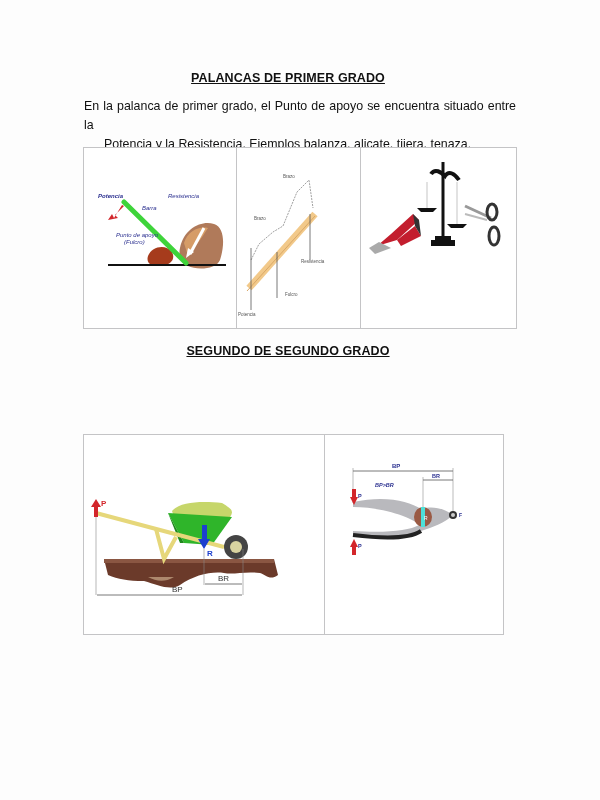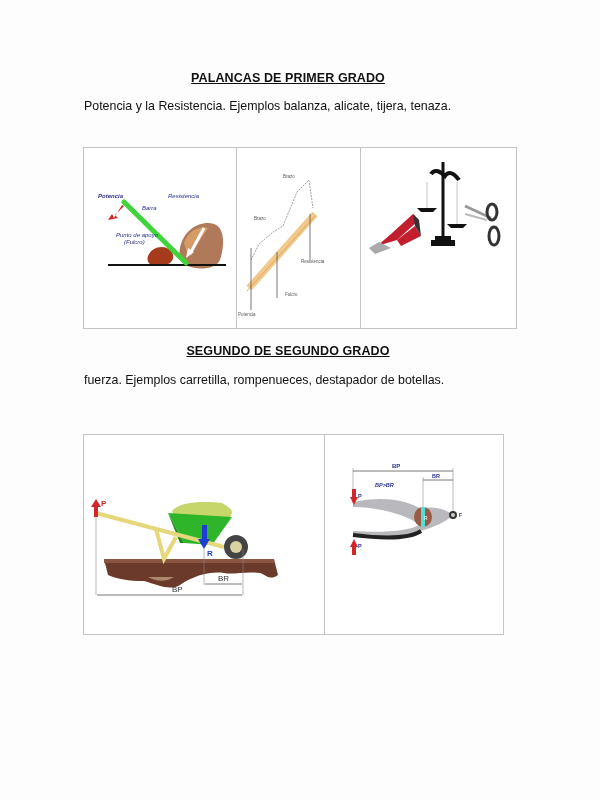--- a/index.html
+++ b/index.html
@@ -12,36 +12,37 @@
       position: absolute; left: 0; width: 576px; text-align: center;
       font-weight: bold; font-size: 12.5px; text-decoration: underline;
       letter-spacing: 0.1px;
     }
     .para {
       position: absolute; left: 84px; width: 432px;
       font-size: 12.4px; line-height: 19px; text-align: justify;
       text-align-last: left;
     }
     .para .line { display: block; text-align: justify; text-align-last: justify; }
-    .para .line.last { text-align-last: left; }
+    .para .line.last { text-align-last: left; margin-left: 20px; }
     .figtable {
       position: absolute; border: 1.5px solid #c4c4c6; background: #fff; box-sizing: border-box;
     }
     .cell {
       position: absolute; top: 0; bottom: 0; box-sizing: border-box;
     }
     .cell.divided { border-right: 1.5px solid #c4c4c6; }
     svg { position: absolute; left: 0; top: 0; overflow: visible; }
     .lbl { font-family: "Liberation Sans", sans-serif; }
   </style>
 </head>
 <body>
 
 <div class="title" style="top:71px;">PALANCAS DE PRIMER GRADO</div>
 <div class="para" style="top:97px;">
+  <span class="line">En la palanca de primer grado, el Punto de apoyo se encuentra situado entre la</span>
   <span class="line last">Potencia y la Resistencia. Ejemplos balanza, alicate, tijera, tenaza.</span>
 </div>
 
 <div class="figtable" style="left:83px; top:147px; width:434px; height:182px;">
 
   <div class="cell divided" style="left:0; width:153px;">
     <svg width="153" height="180">
 
       <path d="M96,100 C100,80 118,72 130,76 C142,80 140,100 136,112 C132,122 112,122 104,118 C98,114 94,108 96,100 Z" fill="#b07a5a"></path>
       <path d="M100,95 C104,82 116,78 124,80 C118,90 110,100 104,108 Z" fill="#e0a56a" opacity="0.8"></path>
@@ -106,21 +107,20 @@
         <path d="M104,66 L126,72" stroke="#bbb" stroke-width="2"></path>
         <ellipse cx="131" cy="64" rx="5" ry="8" fill="none" stroke="#333" stroke-width="3"></ellipse>
         <ellipse cx="133" cy="88" rx="5" ry="9" fill="none" stroke="#333" stroke-width="3"></ellipse>
       </g>
     </svg>
   </div>
 </div>
 
 <div class="title" style="top:344px;">SEGUNDO DE SEGUNDO GRADO</div>
 <div class="para" style="top:371px;">
-  <span class="line last">fuerza. Ejemplos carretilla, rompenueces, destapador de botellas.</span>
 </div>
 
 <div class="figtable" style="left:83px; top:434px; width:421px; height:201px;">
 
   <div class="cell divided" style="left:0; width:241px;">
     <svg width="241" height="200">
 
       <path d="M20,124 L190,124 L194,140 C186,146 182,140 176,138 C160,136 150,140 140,138 C128,136 110,140 96,150 C86,156 74,150 60,146 C44,146 34,144 24,140 Z" fill="#6b3a2a"></path>
       <path d="M20,124 L190,124 L190,128 L20,128 Z" fill="#8a5642"></path>
       <path d="M90,142 C80,148 72,146 64,142 L110,142 Z" fill="#c9a98a" opacity="0.7"></path>

